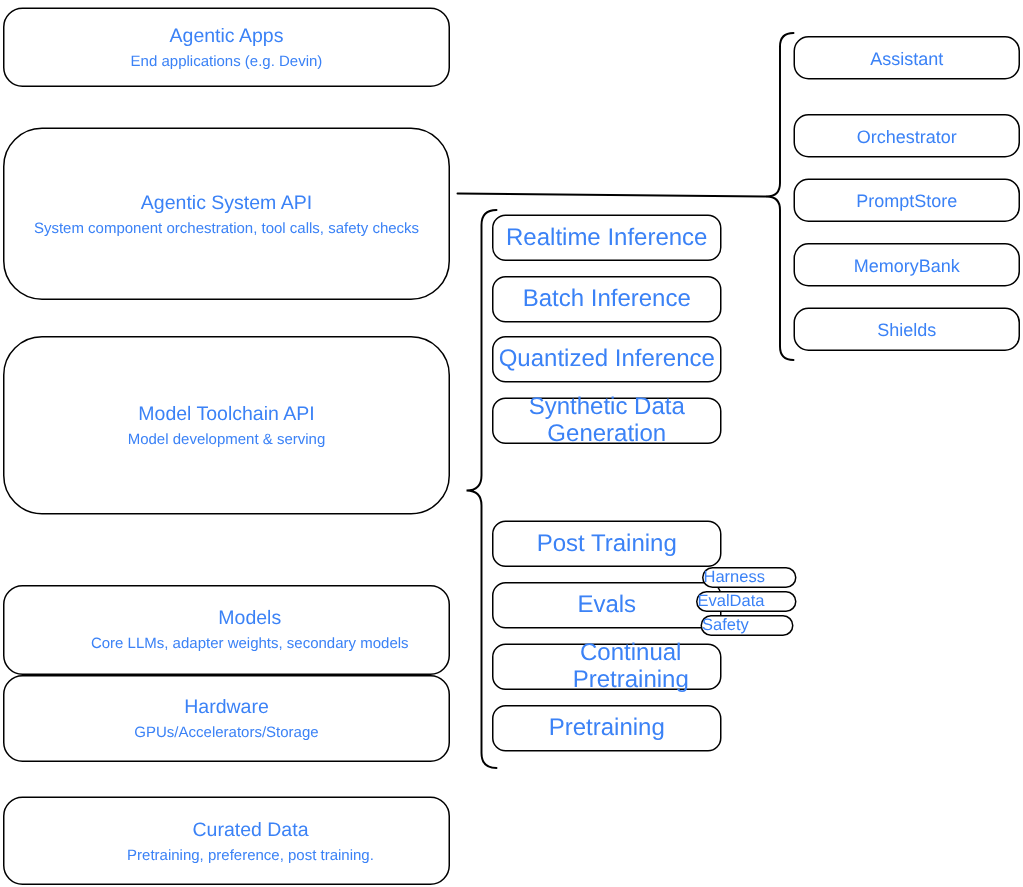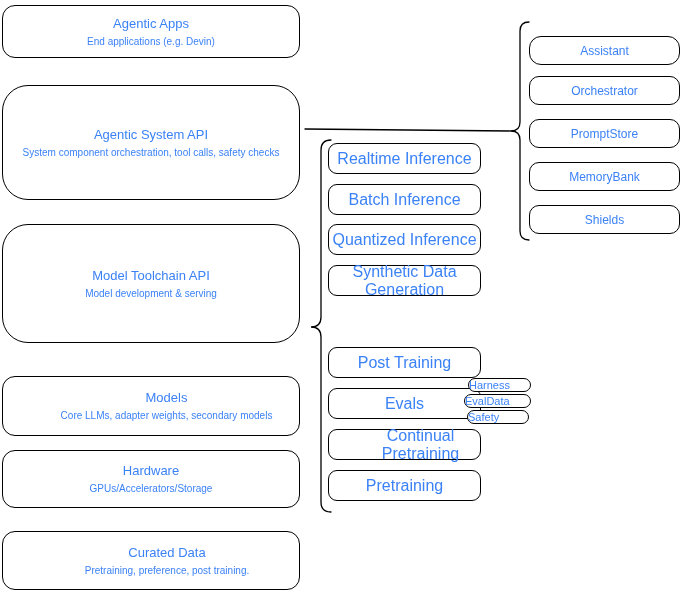--- a/index.html
+++ b/index.html
@@ -65,21 +65,21 @@
   <div class="node lbox rad-lg" style="top:85px;height:115px;">
     <div class="title">Agentic System API</div>
     <div class="subtitle">System component orchestration, tool calls, safety checks</div>
   </div>
 
   <div class="node lbox rad-lg" style="top:224px;height:119px;">
     <div class="title">Model Toolchain API</div>
     <div class="subtitle">Model development &amp; serving</div>
   </div>
 
-  <div class="node lbox rad-sm" style="top:376px;height:60px;padding-left:31px;">
+  <div class="node lbox rad-sm" style="top:390px;height:60px;padding-left:31px;">
     <div class="title">Models</div>
     <div class="subtitle">Core LLMs, adapter weights, secondary models</div>
   </div>
 
   <div class="node lbox rad-sm" style="top:450px;height:58px;">
     <div class="title">Hardware</div>
     <div class="subtitle">GPUs/Accelerators/Storage</div>
   </div>
 
   <div class="node lbox rad-sm" style="top:531px;height:59px;padding-left:32px;">
@@ -115,21 +115,21 @@
   <div class="pill" style="left:468px;top:378px;width:63px;height:14px;">
     <span>Harness</span>
   </div>
   <div class="pill" style="left:464px;top:394px;width:67px;height:14px;">
     <span>EvalData</span>
   </div>
   <div class="pill" style="left:467px;top:410px;width:62px;height:14px;">
     <span>Safety</span>
   </div>
 
-  <div class="node right" style="top:36px;border-radius:12px;">
+  <div class="node right" style="top:24px;">
     <span>Assistant</span>
   </div>
   <div class="node right" style="top:76px;">
     <span>Orchestrator</span>
   </div>
   <div class="node right" style="top:119px;">
     <span>PromptStore</span>
   </div>
   <div class="node right" style="top:162px;">
     <span>MemoryBank</span>

